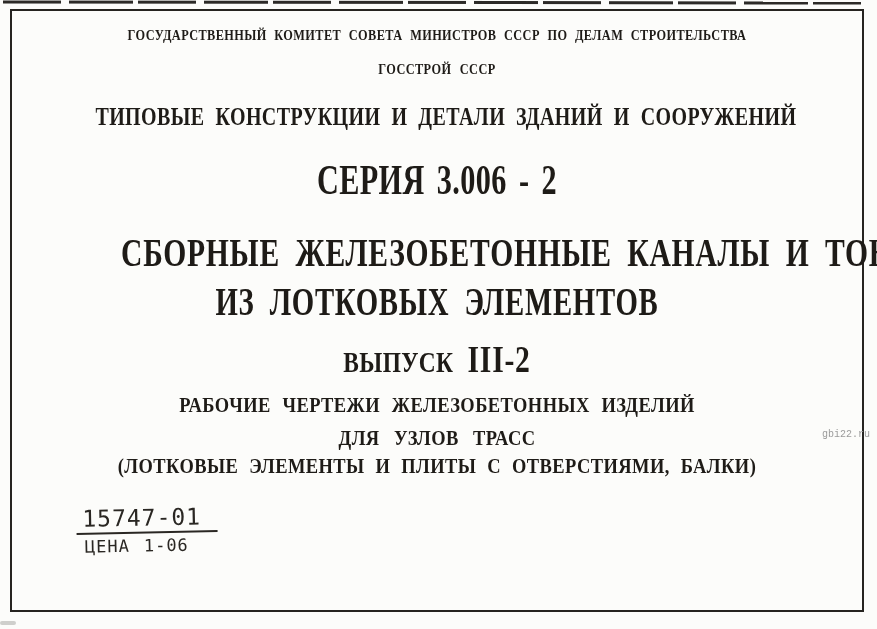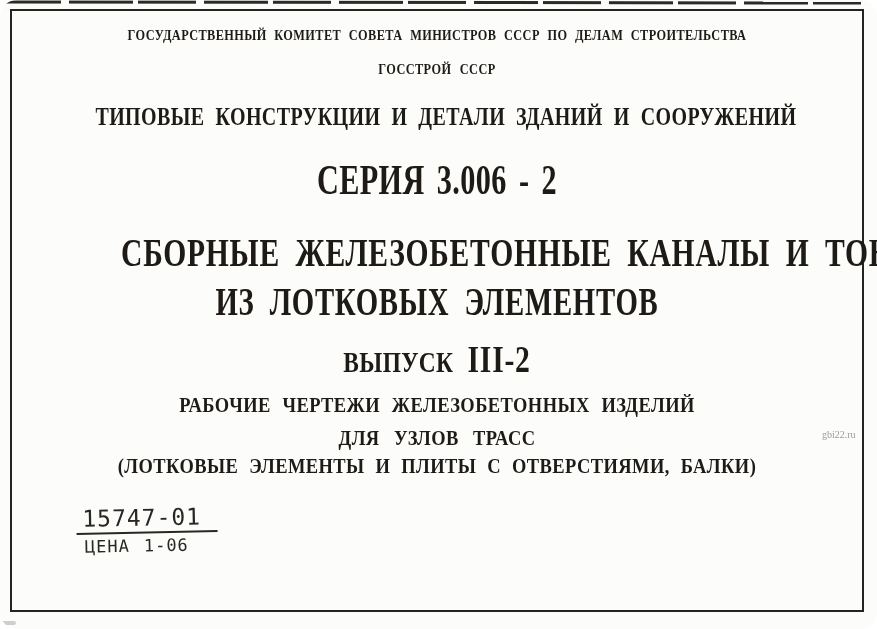--- a/index.html
+++ b/index.html
@@ -4,21 +4,20 @@
 <style>
   html, body { margin: 0; padding: 0; background: #ffffff; }
   .page {
     position: relative;
     width: 877px;
     height: 629px;
     background: #fcfcfa;
     overflow: hidden;
     font-family: "Liberation Serif", serif;
     color: #1e1b17;
-    border-radius: 17px;
   }
   
   .scan-line-top {
     position: absolute;
     top: 1px; left: 3px;
     width: 858px; height: 3px;
     background: repeating-linear-gradient(90deg,
       #2c2a27 0px, #2c2a27 58px,
       rgba(44,42,39,0) 58px, rgba(44,42,39,0) 66px,
       #2c2a27 66px, #2c2a27 130px,
@@ -69,21 +68,21 @@
   .stamp-price {
     font-size: 17px;
     letter-spacing: 1px;
     margin-top: 2px;
     padding-left: 8px;
   }
   .stamp-price .price-value { margin-left: 14px; }
   .watermark {
     position: absolute;
     left: 822px; top: 429px;
-    font-family: Liberation Serif, serif;
+    font-family: Liberation Mono, monospace;
     font-size: 10px;
     color: #9b9b9b;
   }
   .scan-smudge-bl {
     position: absolute;
     left: 0px; top: 621px;
     width: 16px; height: 4px;
     background: #cfcfcc;
     border-radius: 2px;
   }

